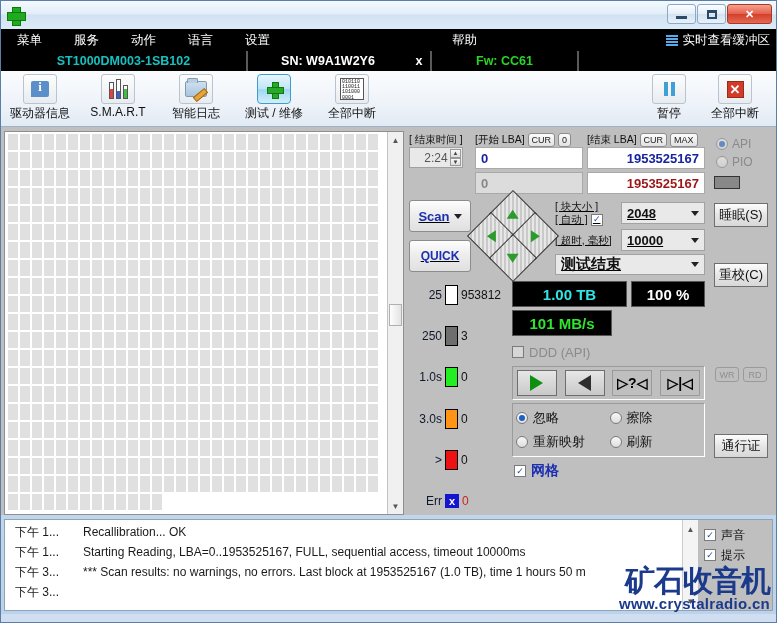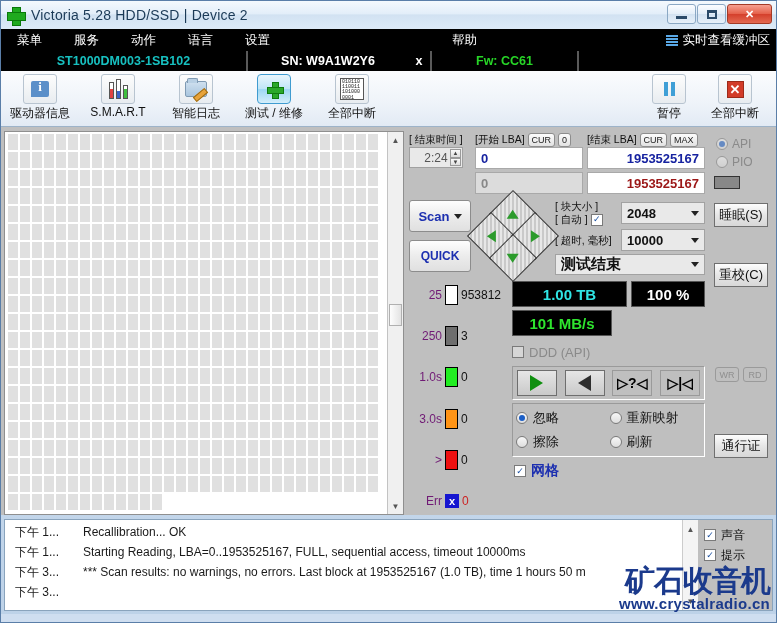--- a/index.html
+++ b/index.html
@@ -168,21 +168,21 @@
   .spinbtns{position:absolute;right:1px;top:1px;bottom:1px;width:11px;display:flex;flex-direction:column;}
   .spinbtns i{flex:1;border:1px solid #9a9a9a;background:linear-gradient(to bottom,#fbfbfb,#dcdcdc);display:flex;align-items:center;justify-content:center;font-size:6px;color:#444;font-style:normal;}
   .tinybtn {
     display:inline-flex;align-items:center;justify-content:center;
     height:14px;padding:0 3px;font-size:9px;border:1px solid #8d8d8d;border-radius:3px;
     background:linear-gradient(to bottom,#fcfcfc,#e2e2e2); color:#222;
   }
   .blue { color:#1723a0; }
   .red  { color:#9b1616; }
 
-  .midmid { display:flex; padding:4px 2px 0 2px; gap:6px; }
+  .midmid { display:flex; padding:4px 2px 0 2px; gap:6px;text-decoration:underline; }
   .btncol { display:flex; flex-direction:column; gap:8px; width:62px; }
   .bigbtn {
     height:32px; border:1px solid #8c8c8c; border-radius:3px;
     background:linear-gradient(to bottom,#fdfdfd,#ececec 50%,#e0e0e0);
     display:flex;align-items:center;justify-content:center;gap:4px;
     font-weight:bold;color:#1c2fb0;font-size:13px;
   }
   .dpad { width:72px; height:72px; position:relative; }
   .dpad .dq {
     position:absolute;width:34px;height:34px;border:1px solid #333;
@@ -207,21 +207,21 @@
     padding:0 5px;font-weight:bold;font-size:13px;color:#111;
   }
   .combo.big{height:26px;font-size:15px;}
   .caret{width:0;height:0;border-left:4px solid transparent;border-right:4px solid transparent;border-top:5px solid #222;}
   .cbx{width:12px;height:12px;border:1px solid #7a7a7a;background:#fff;display:inline-flex;align-items:center;justify-content:center;font-size:9px;color:#1a4fa0;}
 
   
   .statswrap{display:flex;padding:4px 2px 0 2px;gap:3px;flex:1;}
   .statcol{width:100px;background:#bfbfbf;display:flex;flex-direction:column;justify-content:space-between;padding:2px 0 2px 0;}
   .statrow{display:flex;align-items:center;gap:3px;height:24px;}
-  .statname{width:33px;text-align:right;color:#701a75;font-size:12px;}
+  .statname{width:33px;text-align:right;color:#0f172a;font-size:12px;}
   .swatch{width:13px;height:20px;border:1px solid #000;}
   .statval{font-size:12px;color:#111;}
   .rightctl{flex:1;display:flex;flex-direction:column;gap:3px;}
   .sunkgrp{border:1px solid #9a9a9a;border-right-color:#fff;border-bottom-color:#fff;background:#bfbfbf;padding:3px;}
   .lcd{background:#000;border:1px solid #555;height:26px;display:flex;align-items:center;justify-content:center;font-weight:bold;font-size:15px;}
   .lcd.cyan{color:#2fe5e5;} .lcd.green{color:#2ee52e;} .lcd.white{color:#fff;}
   .rad{width:12px;height:12px;border-radius:50%;border:1px solid #7a7a7a;background:linear-gradient(to bottom,#f7f7f7,#dedede);display:inline-flex;align-items:center;justify-content:center;}
   .rad.on::after{content:"";width:6px;height:6px;border-radius:50%;background:#1c5fc7;}
   .rad.dim{opacity:.55;}
   .optrow{display:flex;align-items:center;gap:5px;height:22px;font-size:13px;color:#111;}
@@ -258,21 +258,20 @@
   .wm-bot{font-size:15px;font-weight:bold;color:#1b3a8c;letter-spacing:.3px;line-height:16px;}
   .statusline{height:8px;background:#cfdef0;}
 </style>
 </head>
 <body>
 
 <div class="window">
 
   <div class="titlebar">
     <div class="app-icon"></div>
-    <div class="title-text">Victoria 5.28 HDD/SSD | Device 2</div>
     <div class="winbtns">
       <div class="winbtn">
           <span class="glyph-min"></span>
         </div>
       <div class="winbtn">
           <span class="glyph-max"></span>
         </div>
       <div class="winbtn close">
           <span>✕</span>
         </div>
@@ -1164,25 +1163,25 @@
           </div>
 
           <div class="sunkgrp">
             <div class="grid2">
               <div class="optrow">
                 <span class="rad on"></span>
                 <span>忽略</span>
               </div>
               <div class="optrow">
                 <span class="rad"></span>
-                <span>重新映射</span>
+                <span>擦除</span>
               </div>
               <div class="optrow">
                 <span class="rad"></span>
-                <span>擦除</span>
+                <span>重新映射</span>
               </div>
               <div class="optrow">
                 <span class="rad"></span>
                 <span>刷新</span>
               </div>
             </div>
           </div>
 
           <div class="timebar">
             <span class="cbx">✓</span>

